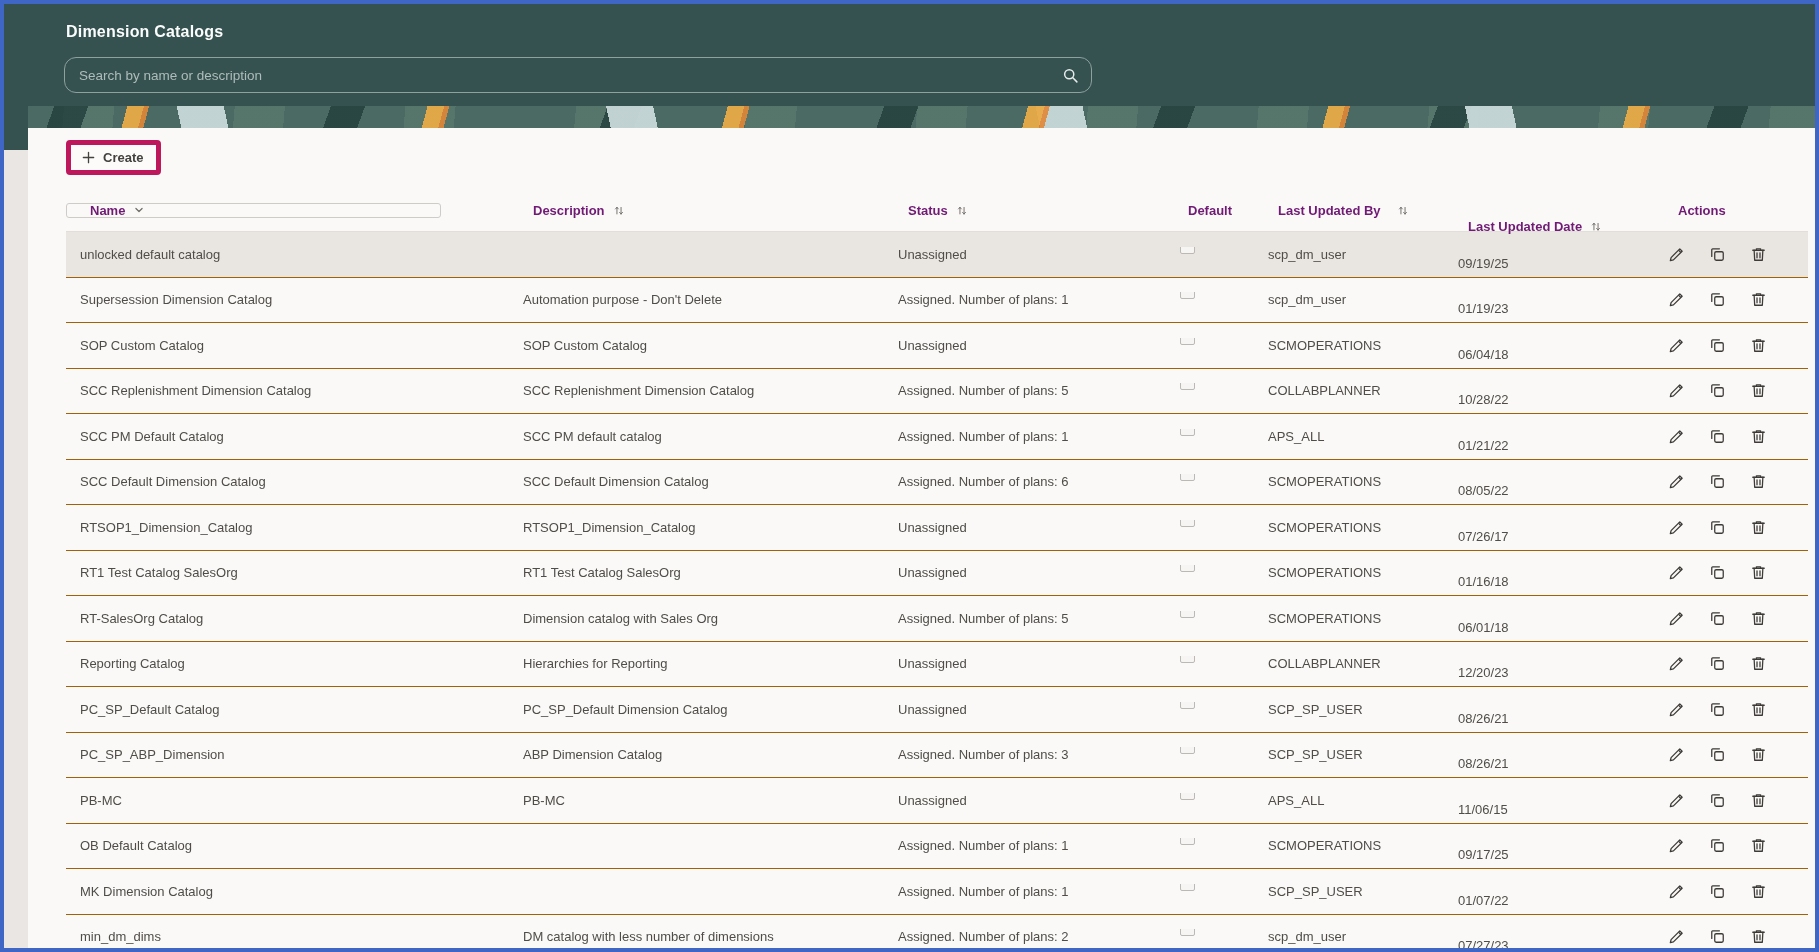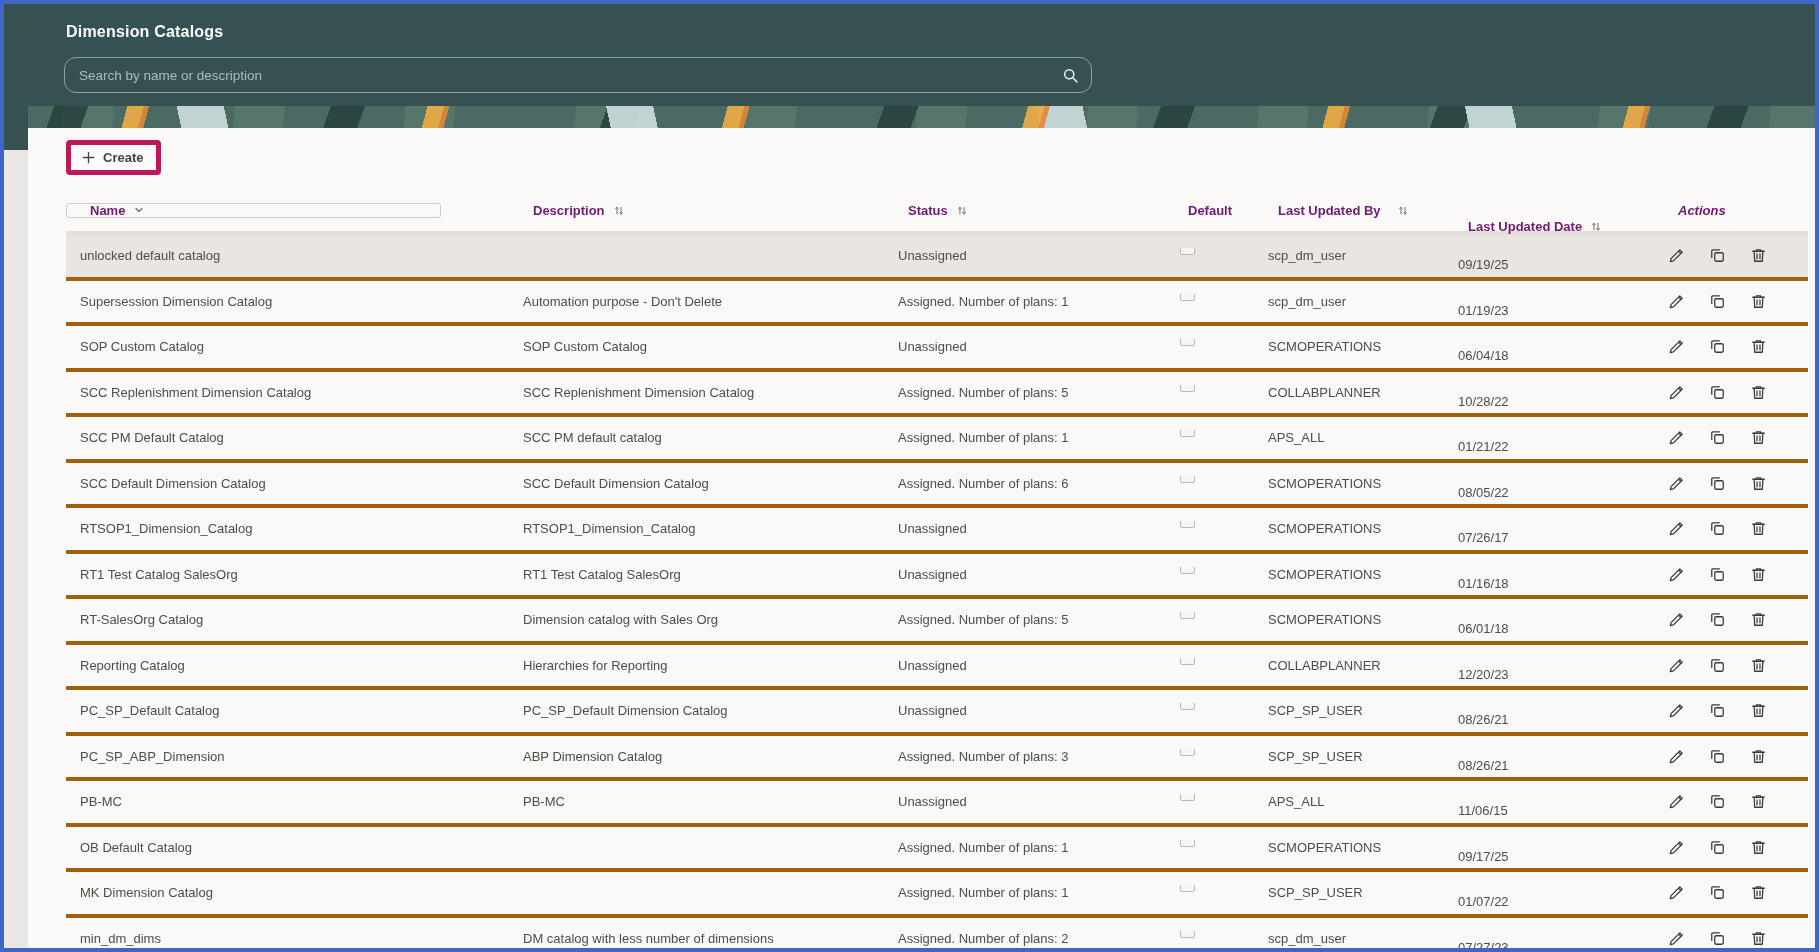--- a/index.html
+++ b/index.html
@@ -57,33 +57,33 @@
     display:flex;align-items:center;gap:8px;padding:0 24px;font-size:13px;
     font-weight:600;color:#701a75;box-sizing:border-box;white-space:nowrap;
   }
   .sort-icon{color:#6e6b67;display:flex;}
   .th.col-name{position:relative;}
   .th.col-name::before{
     content:'';position:absolute;left:0;top:0;bottom:0;width:375px;
     border:1px solid #cfcbc7;border-radius:3px;box-sizing:border-box;
   }
   .tr{
-    display:flex;align-items:center;height:45.5px;border-top:4px solid #a16207;
+    display:flex;align-items:center;height:45.5px;border-top:1px solid #a16207;
     font-size:13px;color:#504d49;box-sizing:border-box;
   }
   .tr.selected{background:#e9e6e2;border-top-color:#e2dfdb;}
   .td{padding:0 14px;box-sizing:border-box;white-space:nowrap;overflow:hidden;}
   .col-name{width:443px;}
   .col-desc{width:375px;}
   .col-status{width:280px;}
   .col-default{width:90px;}
   .col-by{width:190px;gap:16px;}
   .col-date{width:210px;margin-top:32px;}
   .td.col-date{transform:translateY(-7px);}
-  .col-actions{flex:1;display:flex;gap:24px;align-items:center;overflow:visible;font-style:italic;}
+  .col-actions{flex:1;display:flex;gap:24px;align-items:center;overflow:visible;}
   .checkbox{
     display:block;width:13px;height:13px;border:1px solid #bcb8b4;border-radius:2px;
     background:#f7f5f3;transform:translateY(-8px);margin-left:2px;cursor:pointer;
   }
   .action{
     background:none;border:none;padding:0;margin:0;color:#3d3a37;cursor:pointer;
     height:18px;display:flex;align-items:center;
   }
   .action svg{display:block;}
 </style>

